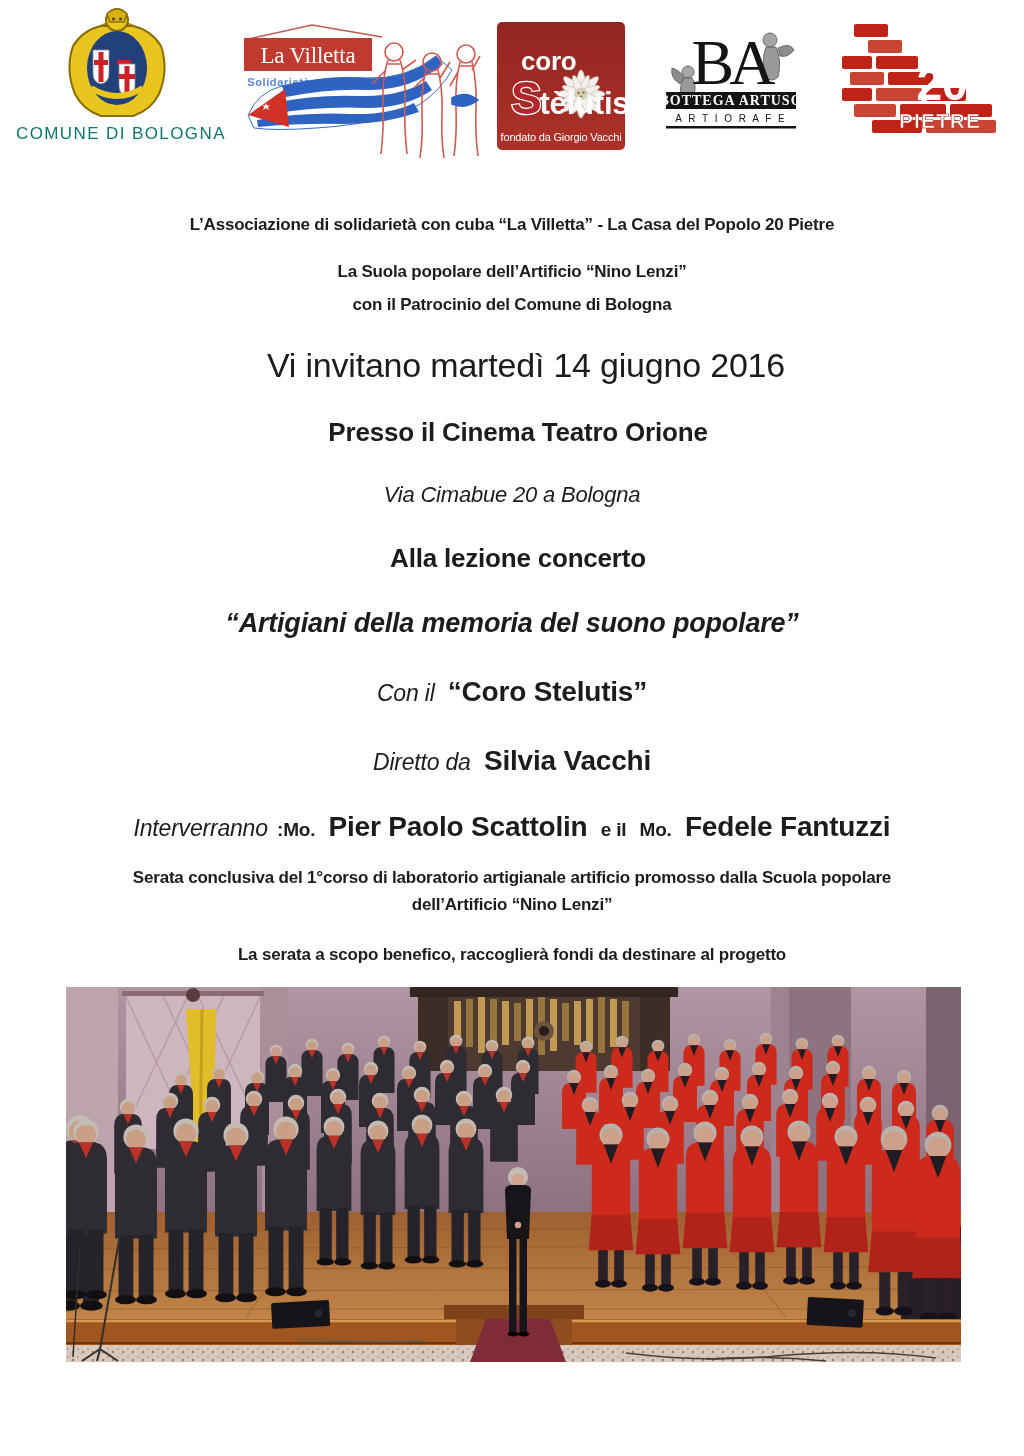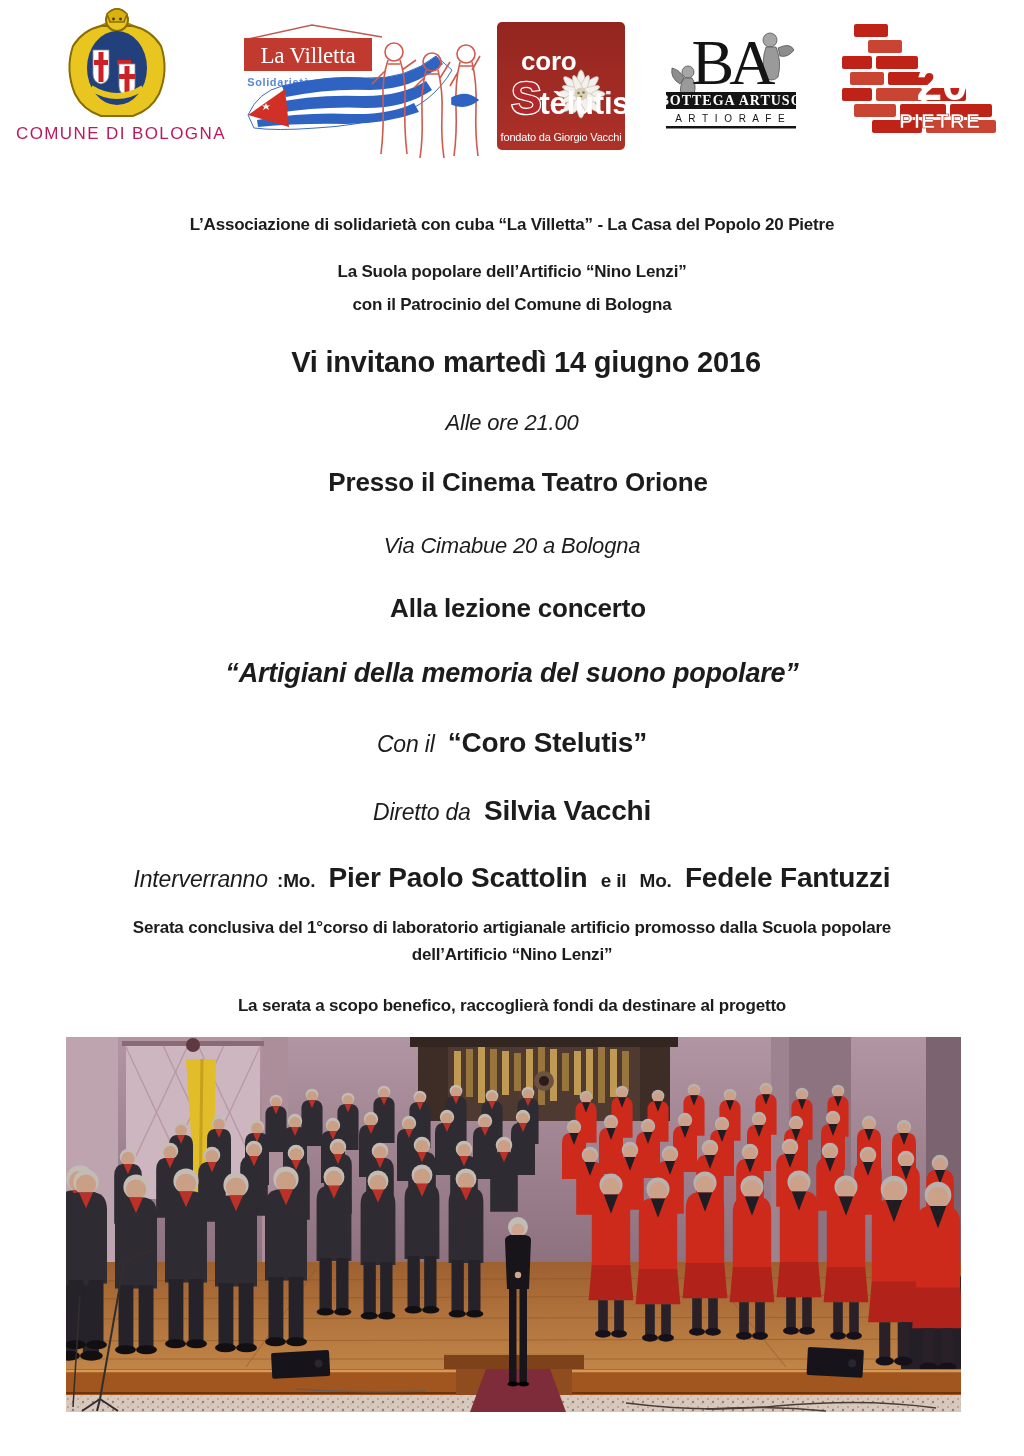--- a/index.html
+++ b/index.html
@@ -6,29 +6,29 @@
   .poster{
     position:relative;width:1024px;height:1456px;background:#ffffff;
     font-family:"Liberation Sans","DejaVu Sans",sans-serif;color:#1c1c1c;
     overflow:hidden;letter-spacing:-0.2px;
   }
   
   .logos{position:relative;height:178px;}
   .logo{position:absolute;}
   .logo svg{display:block;}
   .logo-comune{left:16px;top:8px;width:202px;text-align:center;}
-  .comune-caption{margin-top:4px;font-size:17px;letter-spacing:1.4px;font-weight:400;color:#be185d;white-space:nowrap;}
+  .comune-caption{margin-top:4px;font-size:17px;letter-spacing:1.4px;font-weight:400;color:#0f766e;white-space:nowrap;}
   .logo-villetta{left:236px;top:20px;width:248px;height:140px;}
   .logo-stelutis{left:497px;top:22px;width:112px;height:128px;}
   .logo-bottega{left:658px;top:22px;width:146px;height:114px;}
   .logo-pietre{left:842px;top:24px;width:162px;height:116px;}
   
   .line{text-align:center;margin:0;line-height:1.2;}
   .t-sm{font-size:17px;font-weight:bold;}
-  .t-xl{font-size:29px;font-weight:bold;padding-left:28px;}
+  .t-xl{font-size:34px;font-weight:normal;padding-left:28px;}
   .t-it{font-size:22px;font-style:italic;font-weight:400;}
   .t-lg{font-size:26px;font-weight:bold;margin-left:12px;}
   .t-lgit{font-size:27px;font-weight:bold;font-style:italic;}
   .mix .pre{font-style:italic;font-weight:400;font-size:23px;}
   .mix .big{font-weight:bold;font-size:28px;}
   .mix .sb{font-weight:bold;font-size:19px;}
   .mix > span + span{margin-left:9px;}
   .serata{font-size:17px;font-weight:bold;line-height:1.6;}
   .serata span{display:block;}
   
@@ -163,21 +163,20 @@
         <text x="100" y="76" text-anchor="middle" font-size="46" font-weight="bold" fill="#ffffff">20</text>
         <text x="98" y="104" text-anchor="middle" font-size="21" font-weight="bold" fill="#ffffff" stroke="#b0281c" stroke-width="0.6" letter-spacing="1">PIETRE</text>
       </svg>
     </div>
   </div>
 
   <p class="line t-sm" style="margin-top:37px">L’Associazione di solidarietà con cuba “La Villetta” - La Casa del Popolo 20 Pietre</p>
   <p class="line t-sm" style="margin-top:27px">La Suola popolare dell’Artificio “Nino Lenzi”</p>
   <p class="line t-sm" style="margin-top:12px">con il Patrocinio del Comune di Bologna</p>
   <p class="line t-xl" style="margin-top:30px">Vi invitano martedì 14 giugno 2016</p>
-  <p class="line t-it" style="margin-top:30px">Alle ore 21.00</p>
   <p class="line t-lg" style="margin-top:31px">Presso il Cinema Teatro Orione</p>
   <p class="line t-it" style="margin-top:34px">Via Cimabue 20 a Bologna</p>
   <p class="line t-lg" style="margin-top:34px">Alla lezione concerto</p>
   <p class="line t-lgit" style="margin-top:33px">“Artigiani della memoria del suono popolare”</p>
 
   <p class="line mix" style="margin-top:36px">
     <span class="pre">Con il</span>
     <span class="big">“Coro Stelutis”</span>
   </p>
 

